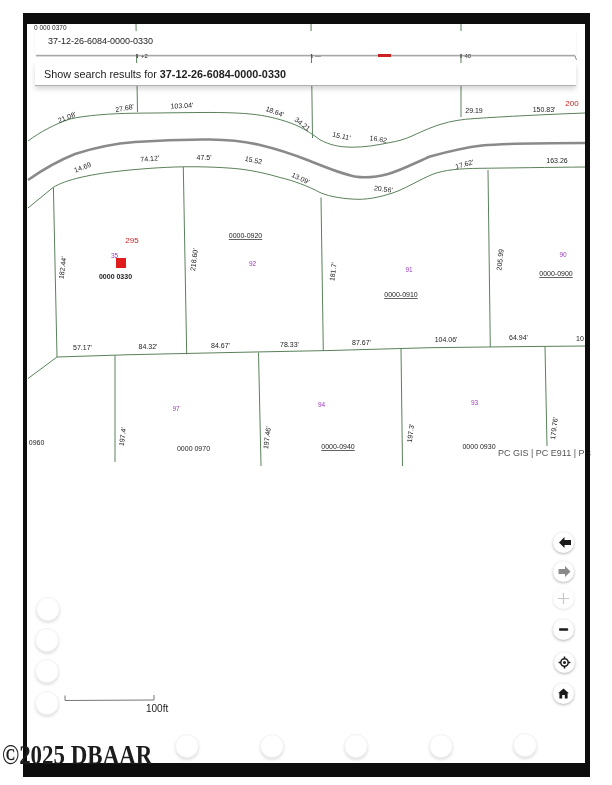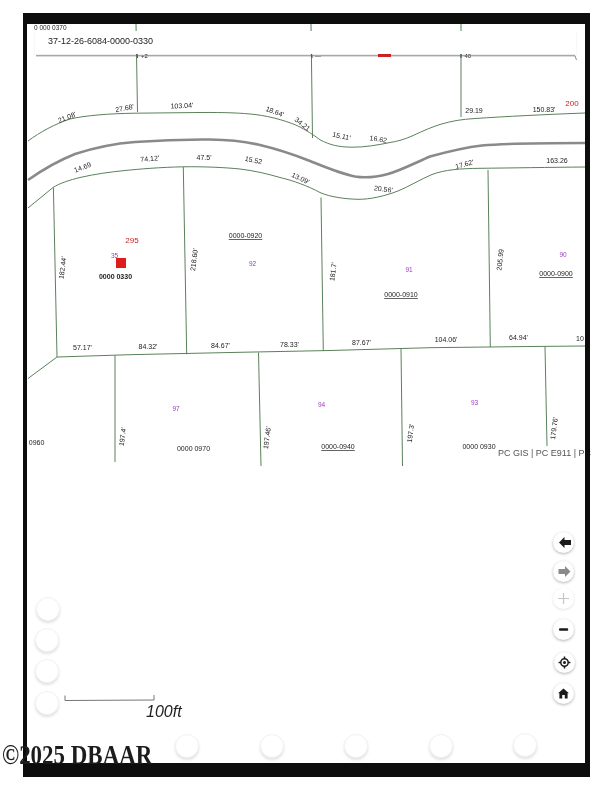--- a/index.html
+++ b/index.html
@@ -177,20 +177,24 @@
     <rect x="378" y="53.5" width="13" height="3.5" fill="#d42222"></rect>
 
     <text x="498" y="456" font-family="Liberation Sans,sans-serif" font-size="9" fill="#555">PC GIS | PC E911 | PC</text>
   </svg>
 
   <div class="abs" style="left:35px;top:31px;width:541px;height:22.5px;background:#fff;z-index:5;box-shadow:0 1px 2px rgba(0,0,0,0.10);">
 
     <div style="position:absolute;left:13px;top:5px;font-size:9px;color:#222;">37-12-26-6084-0000-0330</div>
   </div>
 
+  <div class="abs" style="left:35px;top:63px;width:541px;height:22px;background:#fff;z-index:5;border-bottom:1px solid #b0b0b0;box-shadow:0 3px 5px rgba(0,0,0,0.16);">
+
+    <div style="position:absolute;left:9px;top:5px;font-size:10.8px;color:#222;">Show search results for <b>37-12-26-6084-0000-0330</b></div>
+  </div>
 
   <div class="abs" style="left:22.5px;top:13px;width:567px;height:11px;background:#0d0d0d;z-index:10;"></div>
 
   <div class="abs" style="left:22.5px;top:13px;width:4.7px;height:764px;background:#0d0d0d;z-index:10;"></div>
 
   <div class="abs" style="left:584.5px;top:13px;width:5px;height:764px;background:#0d0d0d;z-index:10;"></div>
 
   <div class="abs" style="left:22.5px;top:762.5px;width:567px;height:14.5px;background:#0d0d0d;z-index:10;"></div>
 
   <div class="abs" style="left:553px;top:532px;width:21px;height:21px;border-radius:50%;background:#fff;box-shadow:0 1px 3px rgba(0,0,0,0.3);z-index:6;">
@@ -246,17 +250,17 @@
   <div class="abs" style="left:344px;top:734px;width:22px;height:22px;border-radius:50%;background:#fff;border:1px solid #f2f2f2;box-shadow:0 2px 3px rgba(0,0,0,0.12);z-index:6;"></div>
 
   <div class="abs" style="left:429px;top:734px;width:22px;height:22px;border-radius:50%;background:#fff;border:1px solid #f2f2f2;box-shadow:0 2px 3px rgba(0,0,0,0.12);z-index:6;"></div>
 
   <div class="abs" style="left:513px;top:733px;width:22px;height:22px;border-radius:50%;background:#fff;border:1px solid #f2f2f2;box-shadow:0 2px 3px rgba(0,0,0,0.12);z-index:6;"></div>
 
   <svg class="abs" style="left:60px;top:690px;z-index:6;" width="120" height="30" viewBox="0 0 120 30">
     <path d="M5,5.5 L5,10.5 L94,10 L94,5" fill="none" stroke="#777" stroke-width="1"></path>
   </svg>
 
-  <div class="abs" style="left:146px;top:703px;font-size:16px;color:#222;z-index:6;font-style:italic;">100ft</div>
+  <div class="abs" style="left:146px;top:703px;font-size:10px;color:#222;z-index:6;">100ft</div>
 
   <div class="abs" style="left:2px;top:740px;font-family:'Liberation Serif',serif;font-weight:bold;font-size:27px;letter-spacing:0px;color:#1c1c1c;z-index:11;transform:scaleX(0.85);transform-origin:0 0;">©2025 DBAAR</div>
 
 </div>
 
 </body></html>

